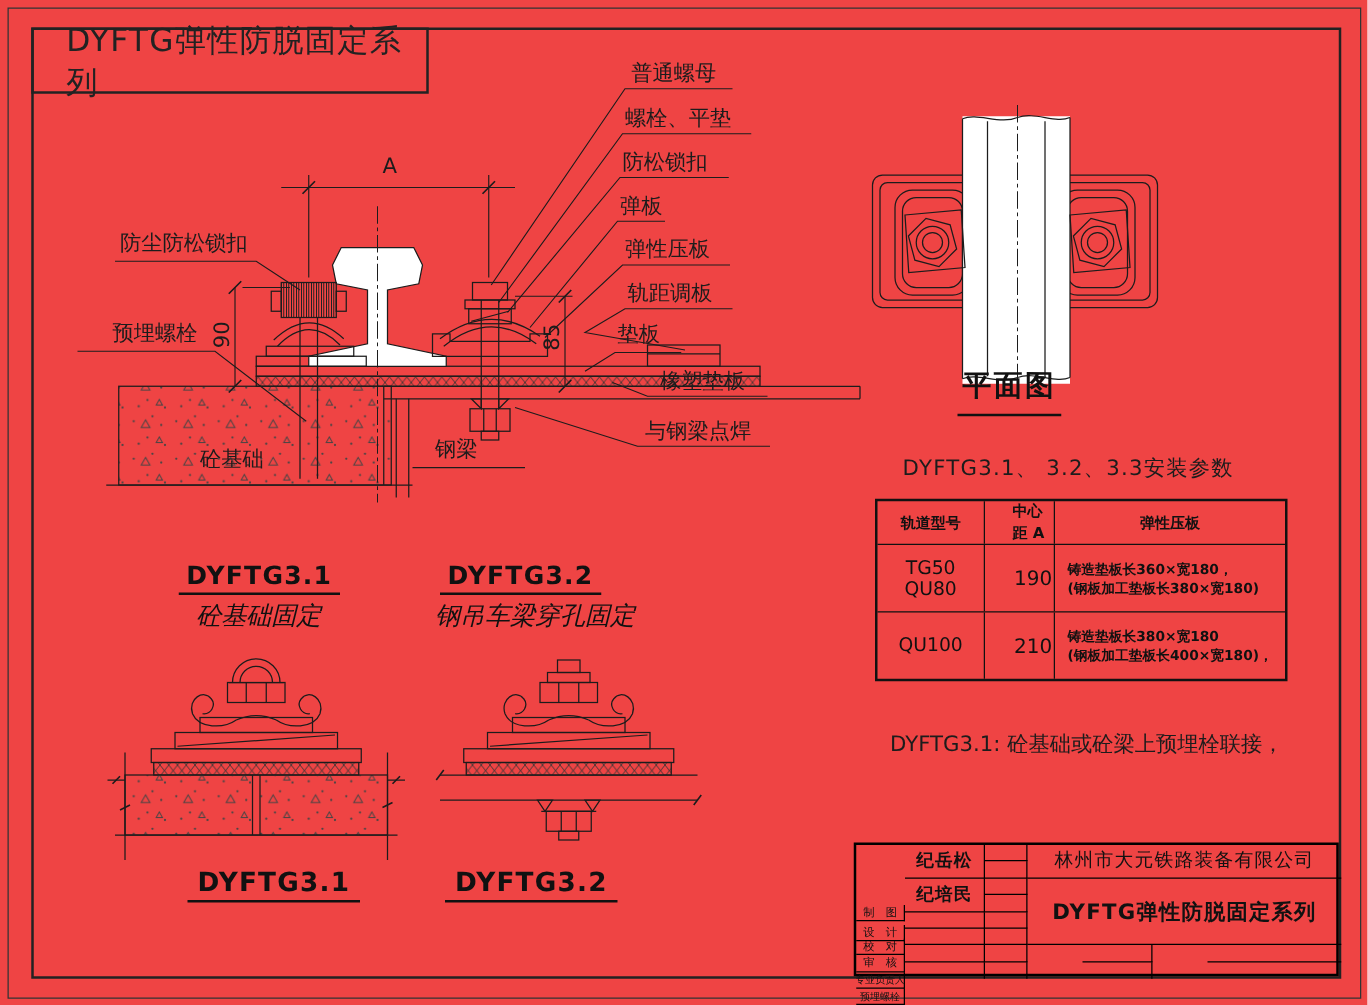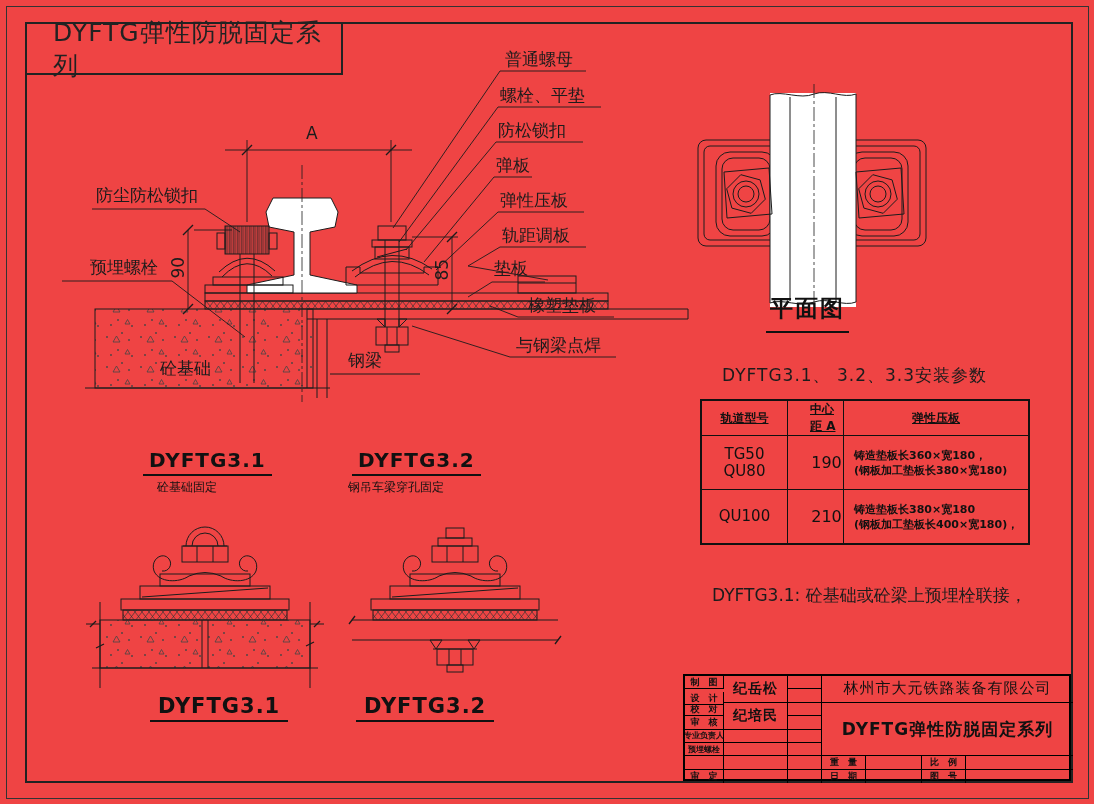--- a/index.html
+++ b/index.html
@@ -8,44 +8,44 @@
   .abs{position:absolute;}
   .lbl{position:absolute;white-space:nowrap;color:#1c1c1c;font-size:17px;line-height:1.15;}
   .vdim{transform:rotate(-90deg);transform-origin:center center;}
   .border-outer{position:absolute;left:6px;top:6px;width:1081px;height:791px;border:1px solid #333;}
   .border-inner{position:absolute;left:25px;top:22px;width:1044px;height:757px;border:2px solid #222;}
   .titlebox{position:absolute;left:25px;top:22px;width:318px;height:53px;border:2px solid #222;
             display:flex;align-items:center;padding-left:26px;box-sizing:border-box;}
   .titlebox span{font-size:25px;letter-spacing:1px;color:#222;}
   .variant-title{position:absolute;font-size:20px;font-weight:bold;border-bottom:2px solid #111;
                  padding:0 6px 2px 6px;letter-spacing:1px;}
-  .variant-sub{position:absolute;font-size:12px;}
+  .variant-sub{position:absolute;font-size:20px;font-style:italic;}
   .variant-footer{position:absolute;font-size:21px;font-weight:bold;border-bottom:2px solid #111;
                   padding:0 8px 2px 8px;letter-spacing:1px;}
   .planview-title{position:absolute;font-size:23px;font-weight:bold;letter-spacing:2px;
                   border-bottom:2px solid #111;padding:0 4px 7px 4px;}
   
   .ptable{position:absolute;left:700px;top:399px;width:330px;height:146px;border:2px solid #111;
           box-sizing:border-box;display:flex;flex-direction:column;}
   .prow{display:flex;flex:1;border-top:1px solid #111;}
-  .prow.head{border-top:none;flex:0 0 30px;text-decoration:underline;}
+  .prow.head{border-top:none;flex:0 0 30px;}
   .pc{display:flex;align-items:center;justify-content:center;border-left:1px solid #111;box-sizing:border-box;}
   .pc:first-child{border-left:none;}
   .c-model{flex:0 0 85px;flex-direction:column;font-size:15px;line-height:17px;}
   .c-center{flex:0 0 56px;font-size:16px;padding-left:22px;}
   .c-spec{flex:1;flex-direction:column;align-items:flex-start;padding-left:10px;
           font-size:11px;font-weight:bold;line-height:15px;}
   .phead{font-size:12px;font-weight:bold;}
   .m2:empty{display:none;}
   .note{position:absolute;font-size:17px;color:#1c1c1c;}
   
   .tb{position:absolute;left:683px;top:674px;width:388px;height:107px;border:2px solid #000;box-sizing:border-box;}
   .tbc{position:absolute;box-sizing:border-box;border-right:1px solid #000;border-bottom:1px solid #000;
        display:flex;align-items:center;justify-content:center;overflow:hidden;}
-  .tb-lab{font-size:9px;font-weight:bold;white-space:nowrap;}
+  .tb-lab{font-size:9px;font-weight:normal;white-space:nowrap;margin-top:48px;}
   .tb-name{font-size:14px;font-weight:bold;letter-spacing:1px;}
   .tb-company{font-size:15px;font-family:"DejaVu Serif",serif;letter-spacing:1px;}
   .tb-title{font-size:17px;font-weight:bold;letter-spacing:1px;}
 </style>
 </head>
 <body>
 
 <div id="sheet">
 
   <div class="border-outer"></div>

